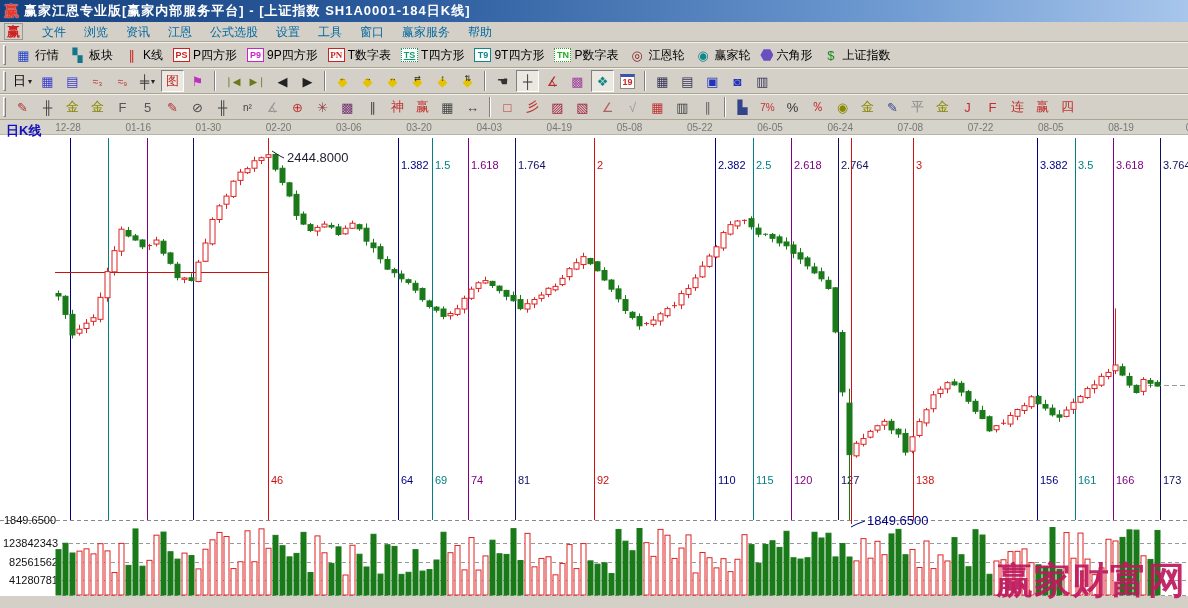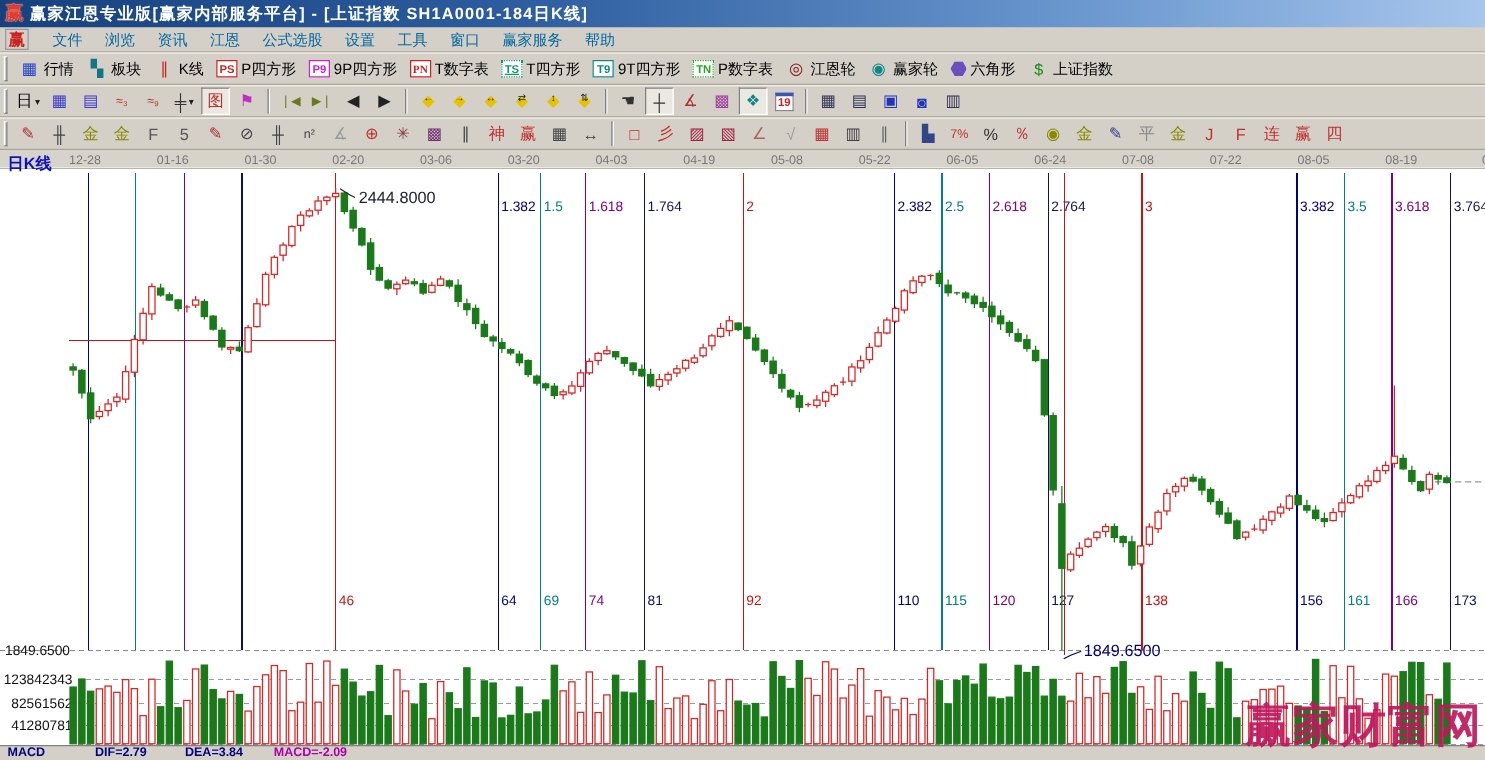--- a/index.html
+++ b/index.html
@@ -911,21 +911,15 @@
         <line x1="1157.5" y1="380.196362303657" x2="1157.5" y2="386.7314800956681" stroke="#1a7a1a"></line>
         <rect x="1155" y="382.3330094793905" width="5" height="3.6972090356741774" fill="#1a7a1a" stroke="#1a7a1a"></rect>
         <rect x="1155" y="530.4391289437585" width="5" height="64.56087105624142" fill="#1a7a1a" stroke="#1a7a1a"></rect>
         <path d="M272,151 L280,156 L284,158" fill="none" stroke="#223"></path>
         <text x="287" y="162" fill="#222233" font-size="13" text-anchor="start" font-family="&quot;Liberation Sans&quot;,&quot;DejaVu Sans&quot;,sans-serif" font-weight="normal">2444.8000</text>
         <path d="M851,527 L857,524 L865,521" fill="none" stroke="#000080"></path>
         <text x="867" y="525" fill="#000080" font-size="13" text-anchor="start" font-family="&quot;Liberation Sans&quot;,&quot;DejaVu Sans&quot;,sans-serif" font-weight="normal">1849.6500</text>
       </svg>
   </div>
 
-  <div class="statusbar">
-    <span class="st-navy" style="left:6px">MACD</span>
-    <span class="st-navy" style="left:76px">DIF=2.79</span>
-    <span class="st-navy" style="left:148px">DEA=3.84</span>
-    <span class="st-mag" style="left:219px">MACD=-2.09</span>
-  </div>
 
   <div id="watermark">赢家财富网</div>
 </div>
 
 </body></html>

